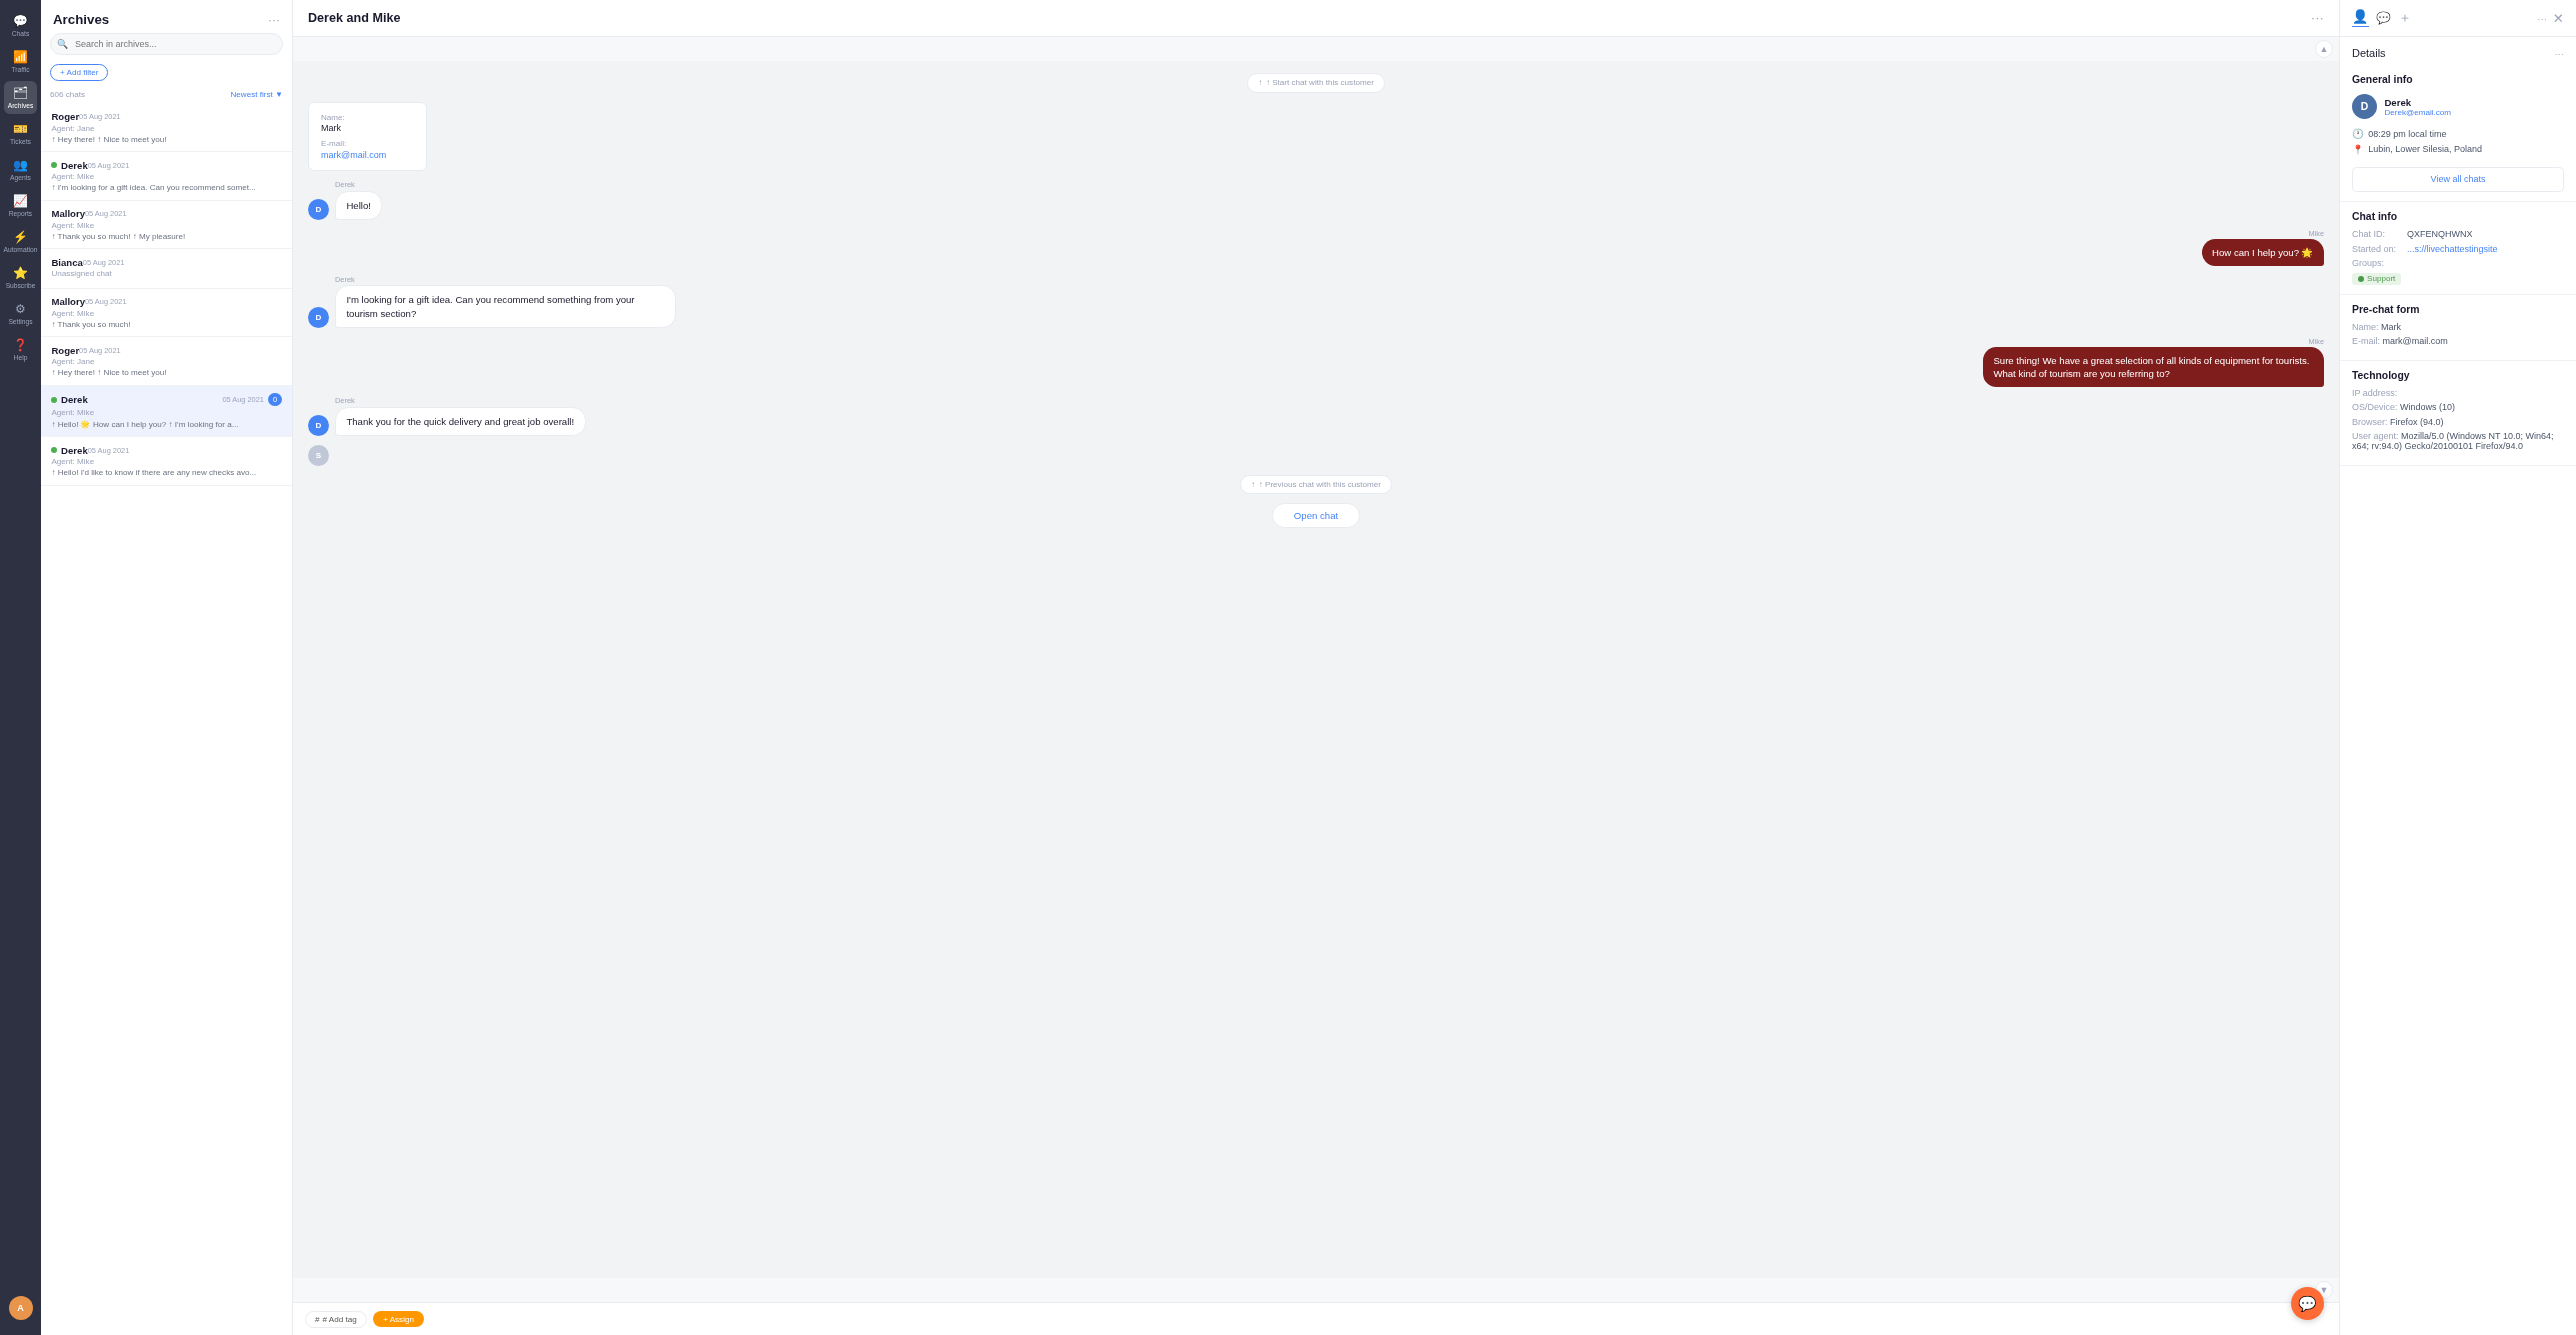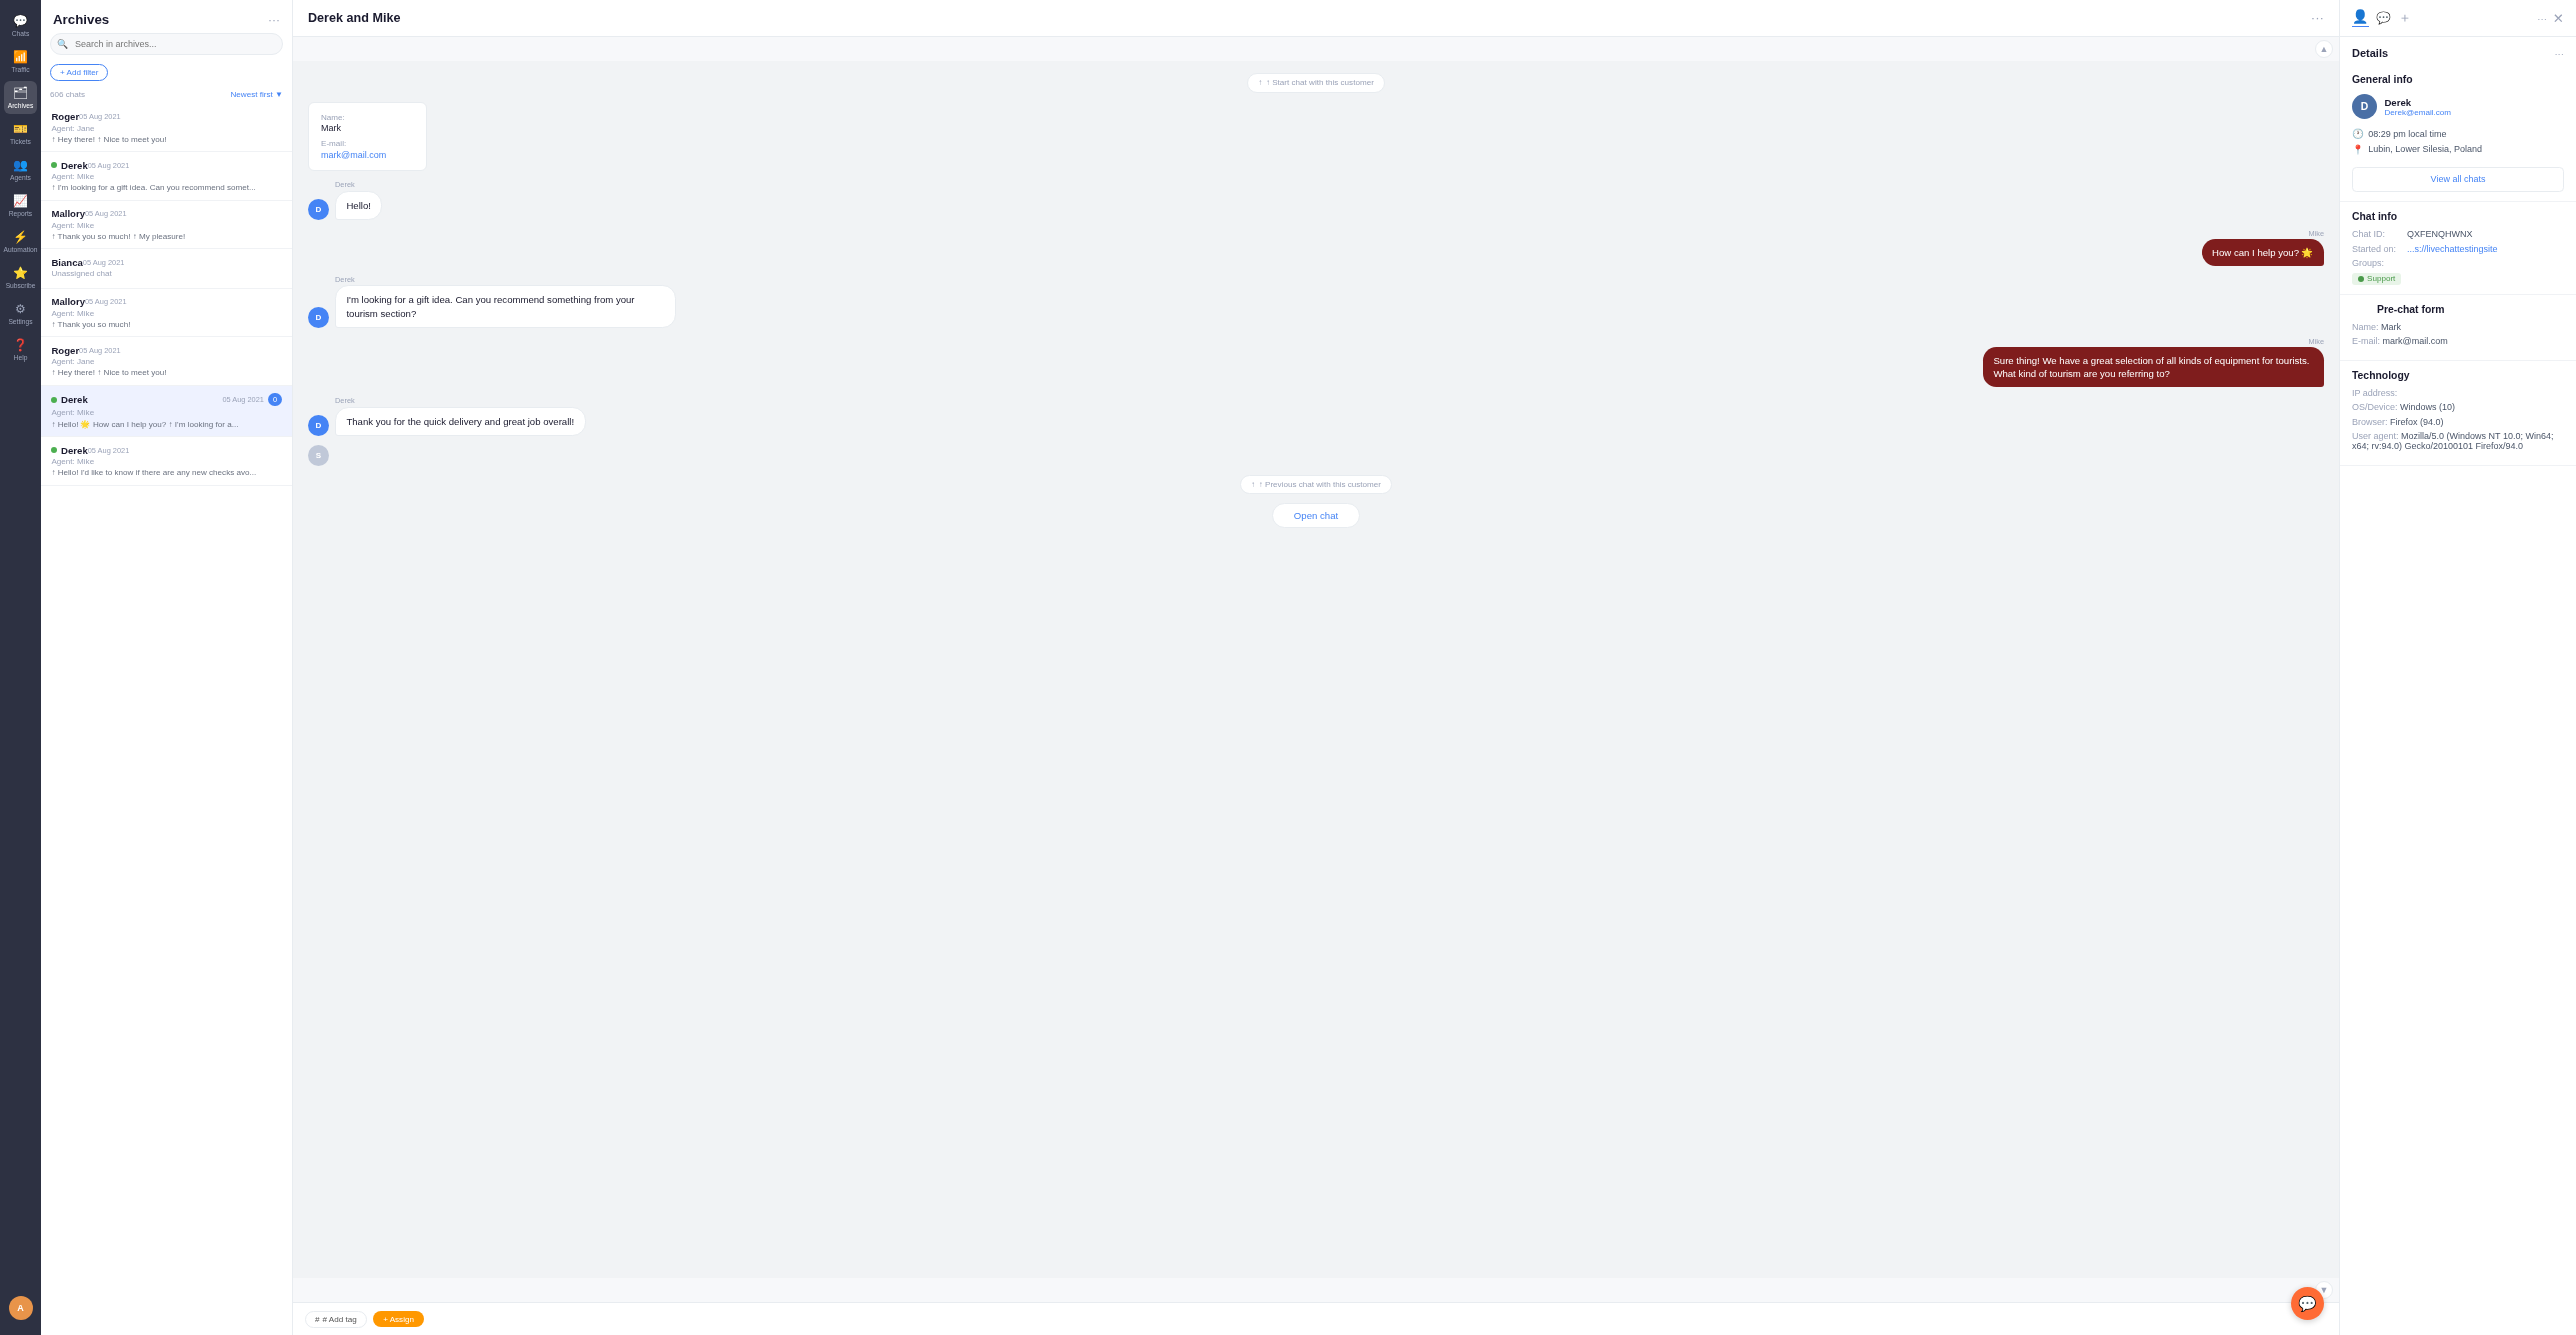--- a/index.html
+++ b/index.html
@@ -291,21 +291,21 @@
     .details-tab { font-size: 13.3px; cursor: pointer; color: #9ba3b8; }
     .details-tab.active { color: #4584f5; border-bottom: 1.5px solid #4584f5; padding-bottom: 1.5px; }
     .details-add { font-size: 13.3px; color: #9ba3b8; cursor: pointer; }
     .details-close { font-size: 13.3px; color: #9ba3b8; cursor: pointer; }
     .details-title-row {
       padding: 10.4px 12px 6px;
       display: flex;
       justify-content: space-between;
       align-items: center;
     }
-    .details-section-title { font-size: 11px; font-weight: 700; color: #1a1a2e; text-align: center; }
+    .details-section-title { font-size: 11px; font-weight: 400; color: #1a1a2e; text-align: center; }
     .section-menu { color: #9ba3b8; cursor: pointer; }
     .section-block { padding: 9px 12px; border-bottom: 0.7px solid #f0f2f5; }
     .general-info-header { font-size: 10.4px; font-weight: 700; color: #1a1a2e; margin-bottom: 9px; }
     .user-row { display: flex; align-items: center; gap: 7.4px; margin-bottom: 9px; }
     .user-avatar-d {
       width: 25px; height: 25px; border-radius: 50%;
       background: #4a6fa5;
       display: flex; align-items: center; justify-content: center;
       color: #fff; font-size: 10.4px; font-weight: bold; flex-shrink: 0;
     }
@@ -334,21 +334,21 @@
       background: #e8f4e8;
       color: #4a9a4a;
       border-radius: 3px;
       padding: 1.5px 6px;
       font-size: 8.1px;
       display: flex;
       align-items: center;
       gap: 3px;
     }
     .group-badge-dot { width: 6px; height: 6px; border-radius: 50%; background: #4a9a4a; }
-    .prechat-form-title { font-size: 10.4px; font-weight: 700; color: #1a1a2e; margin-bottom: 7.4px; margin-left: 25px; }
+    .prechat-form-title { font-size: 10.4px; font-weight: 700; color: #1a1a2e; margin-bottom: 7.4px; }
     .prechat-form-row { font-size: 9px; color: #4a5568; margin-bottom: 4.4px; }
     .prechat-form-label { color: #9ba3b8; }
     .technology-title { font-size: 10.4px; font-weight: 700; color: #1a1a2e; margin-bottom: 7.4px; }
     .tech-row { font-size: 9px; color: #4a5568; margin-bottom: 4.4px; }
     .tech-label { color: #9ba3b8; }
     .chat-area-wrapper {
       position: relative;
       flex: 1;
       display: flex;
       flex-direction: column;

